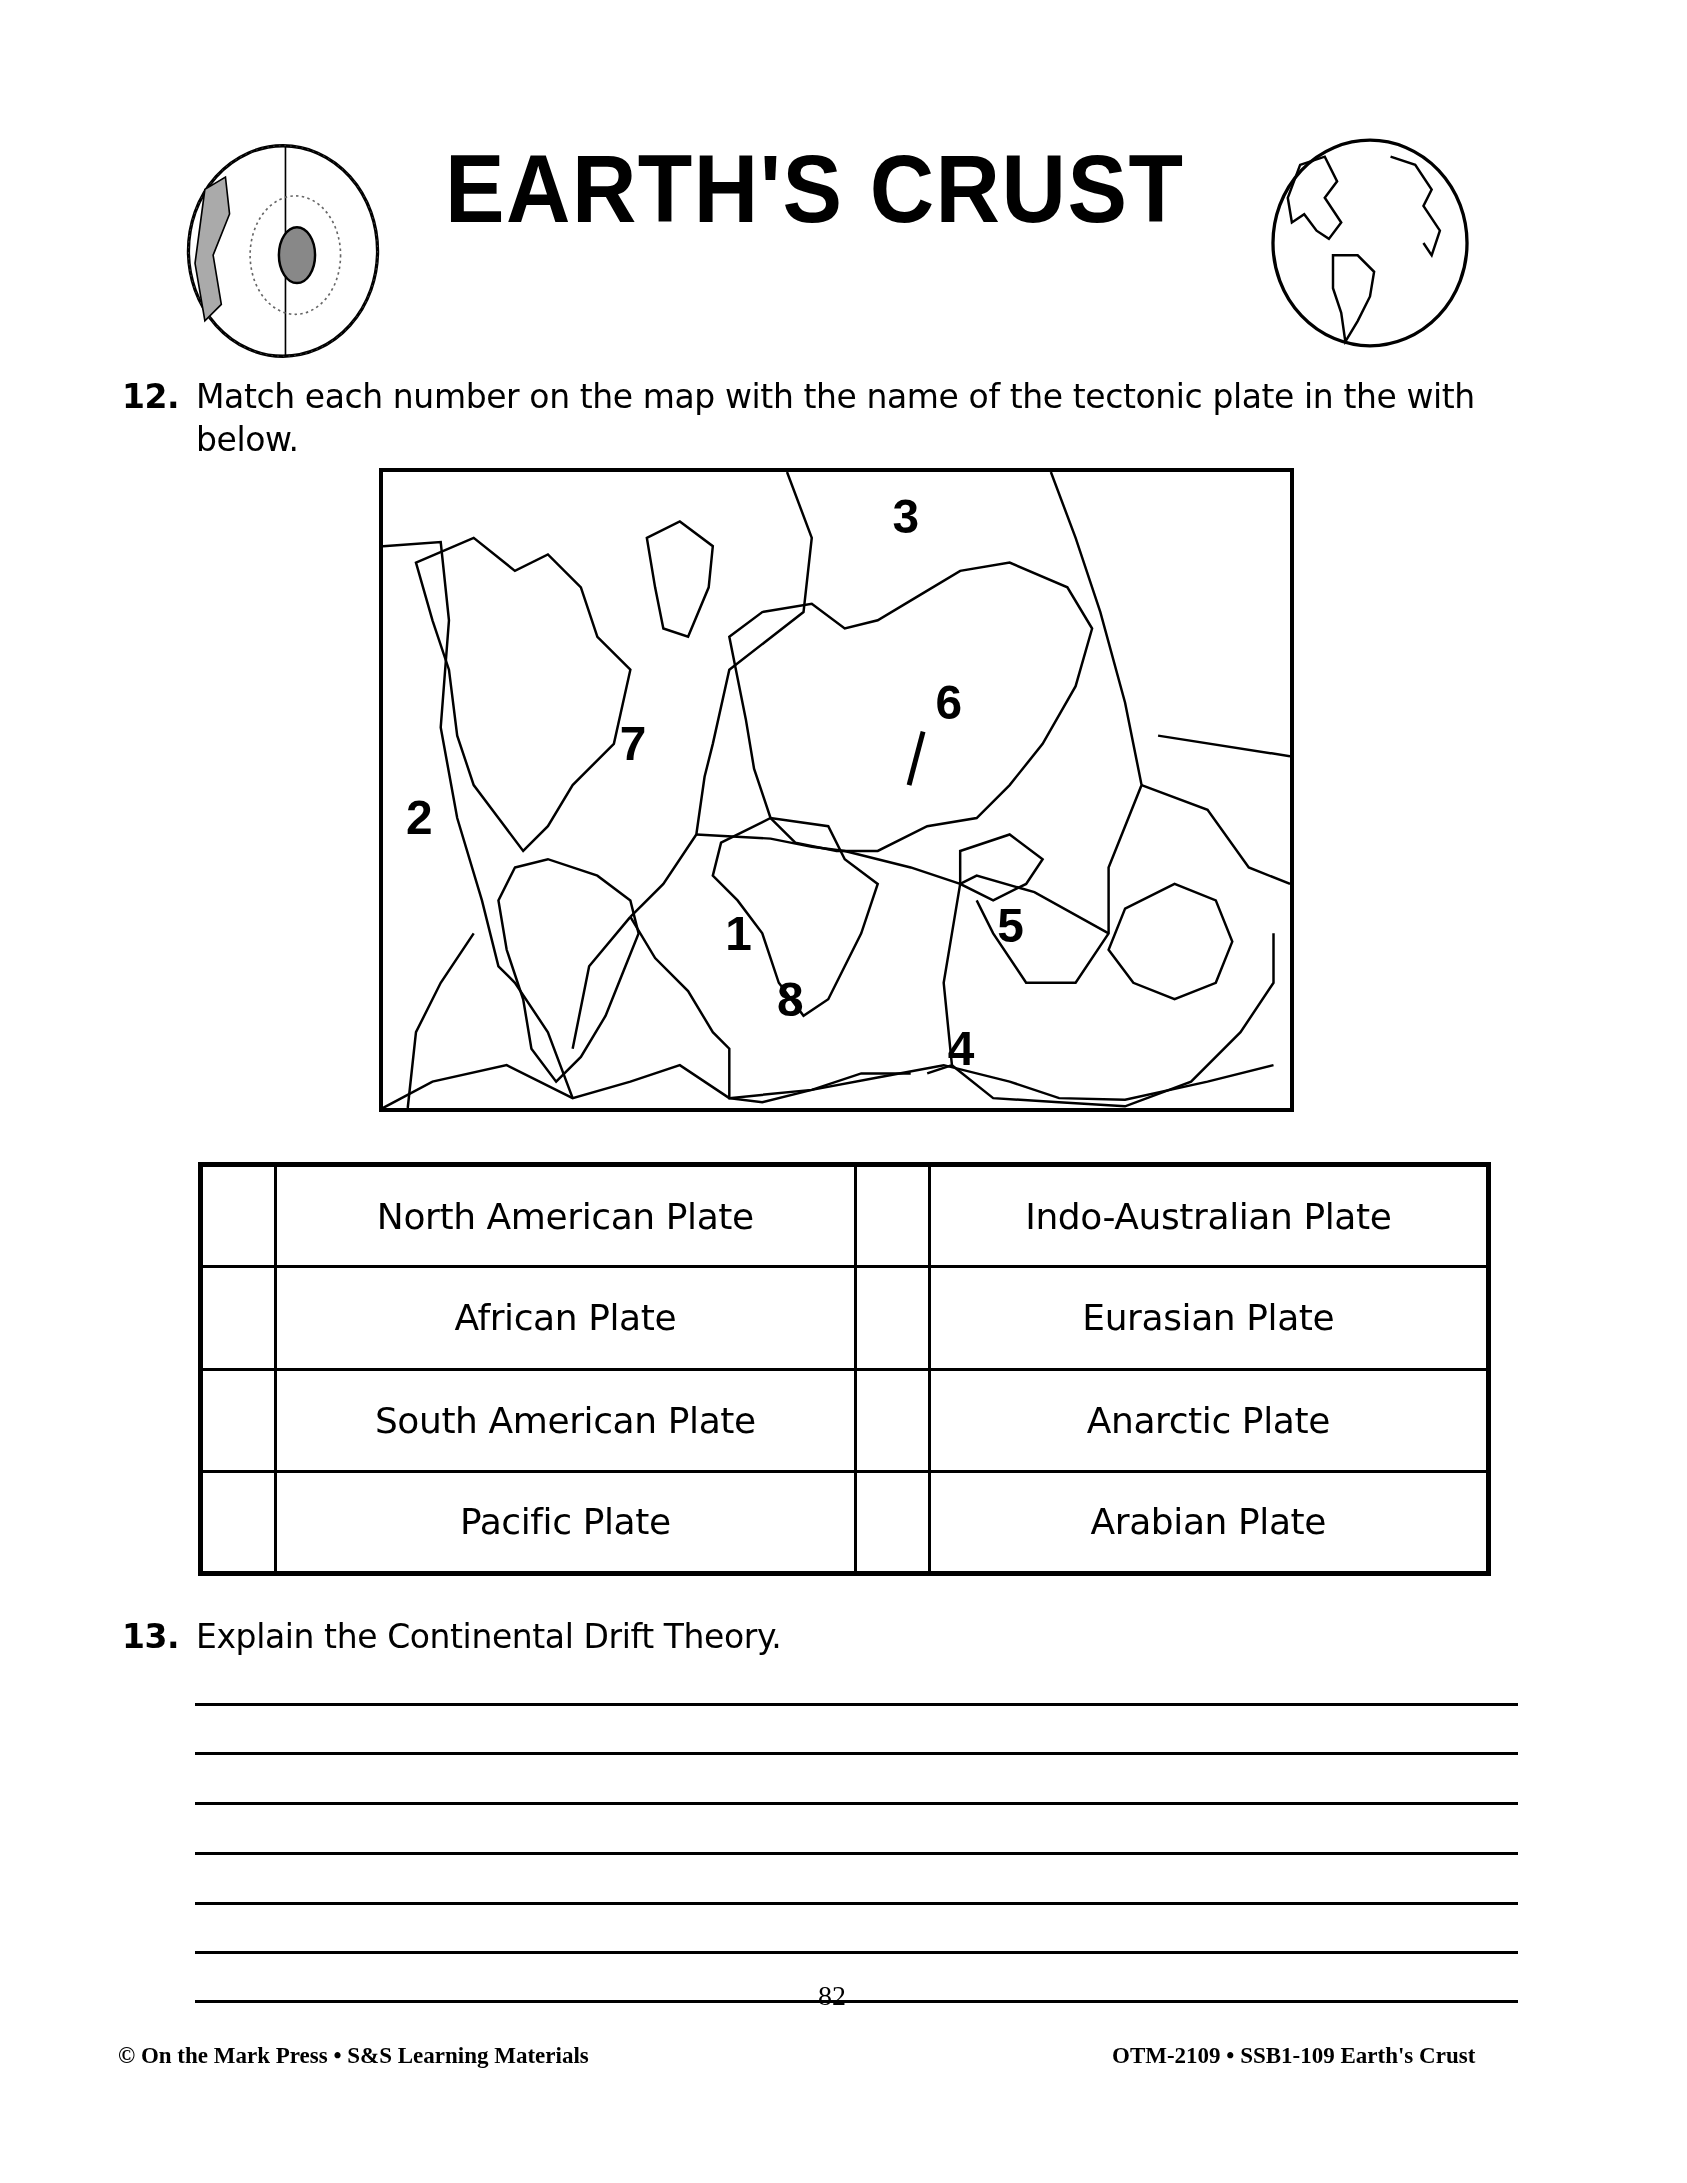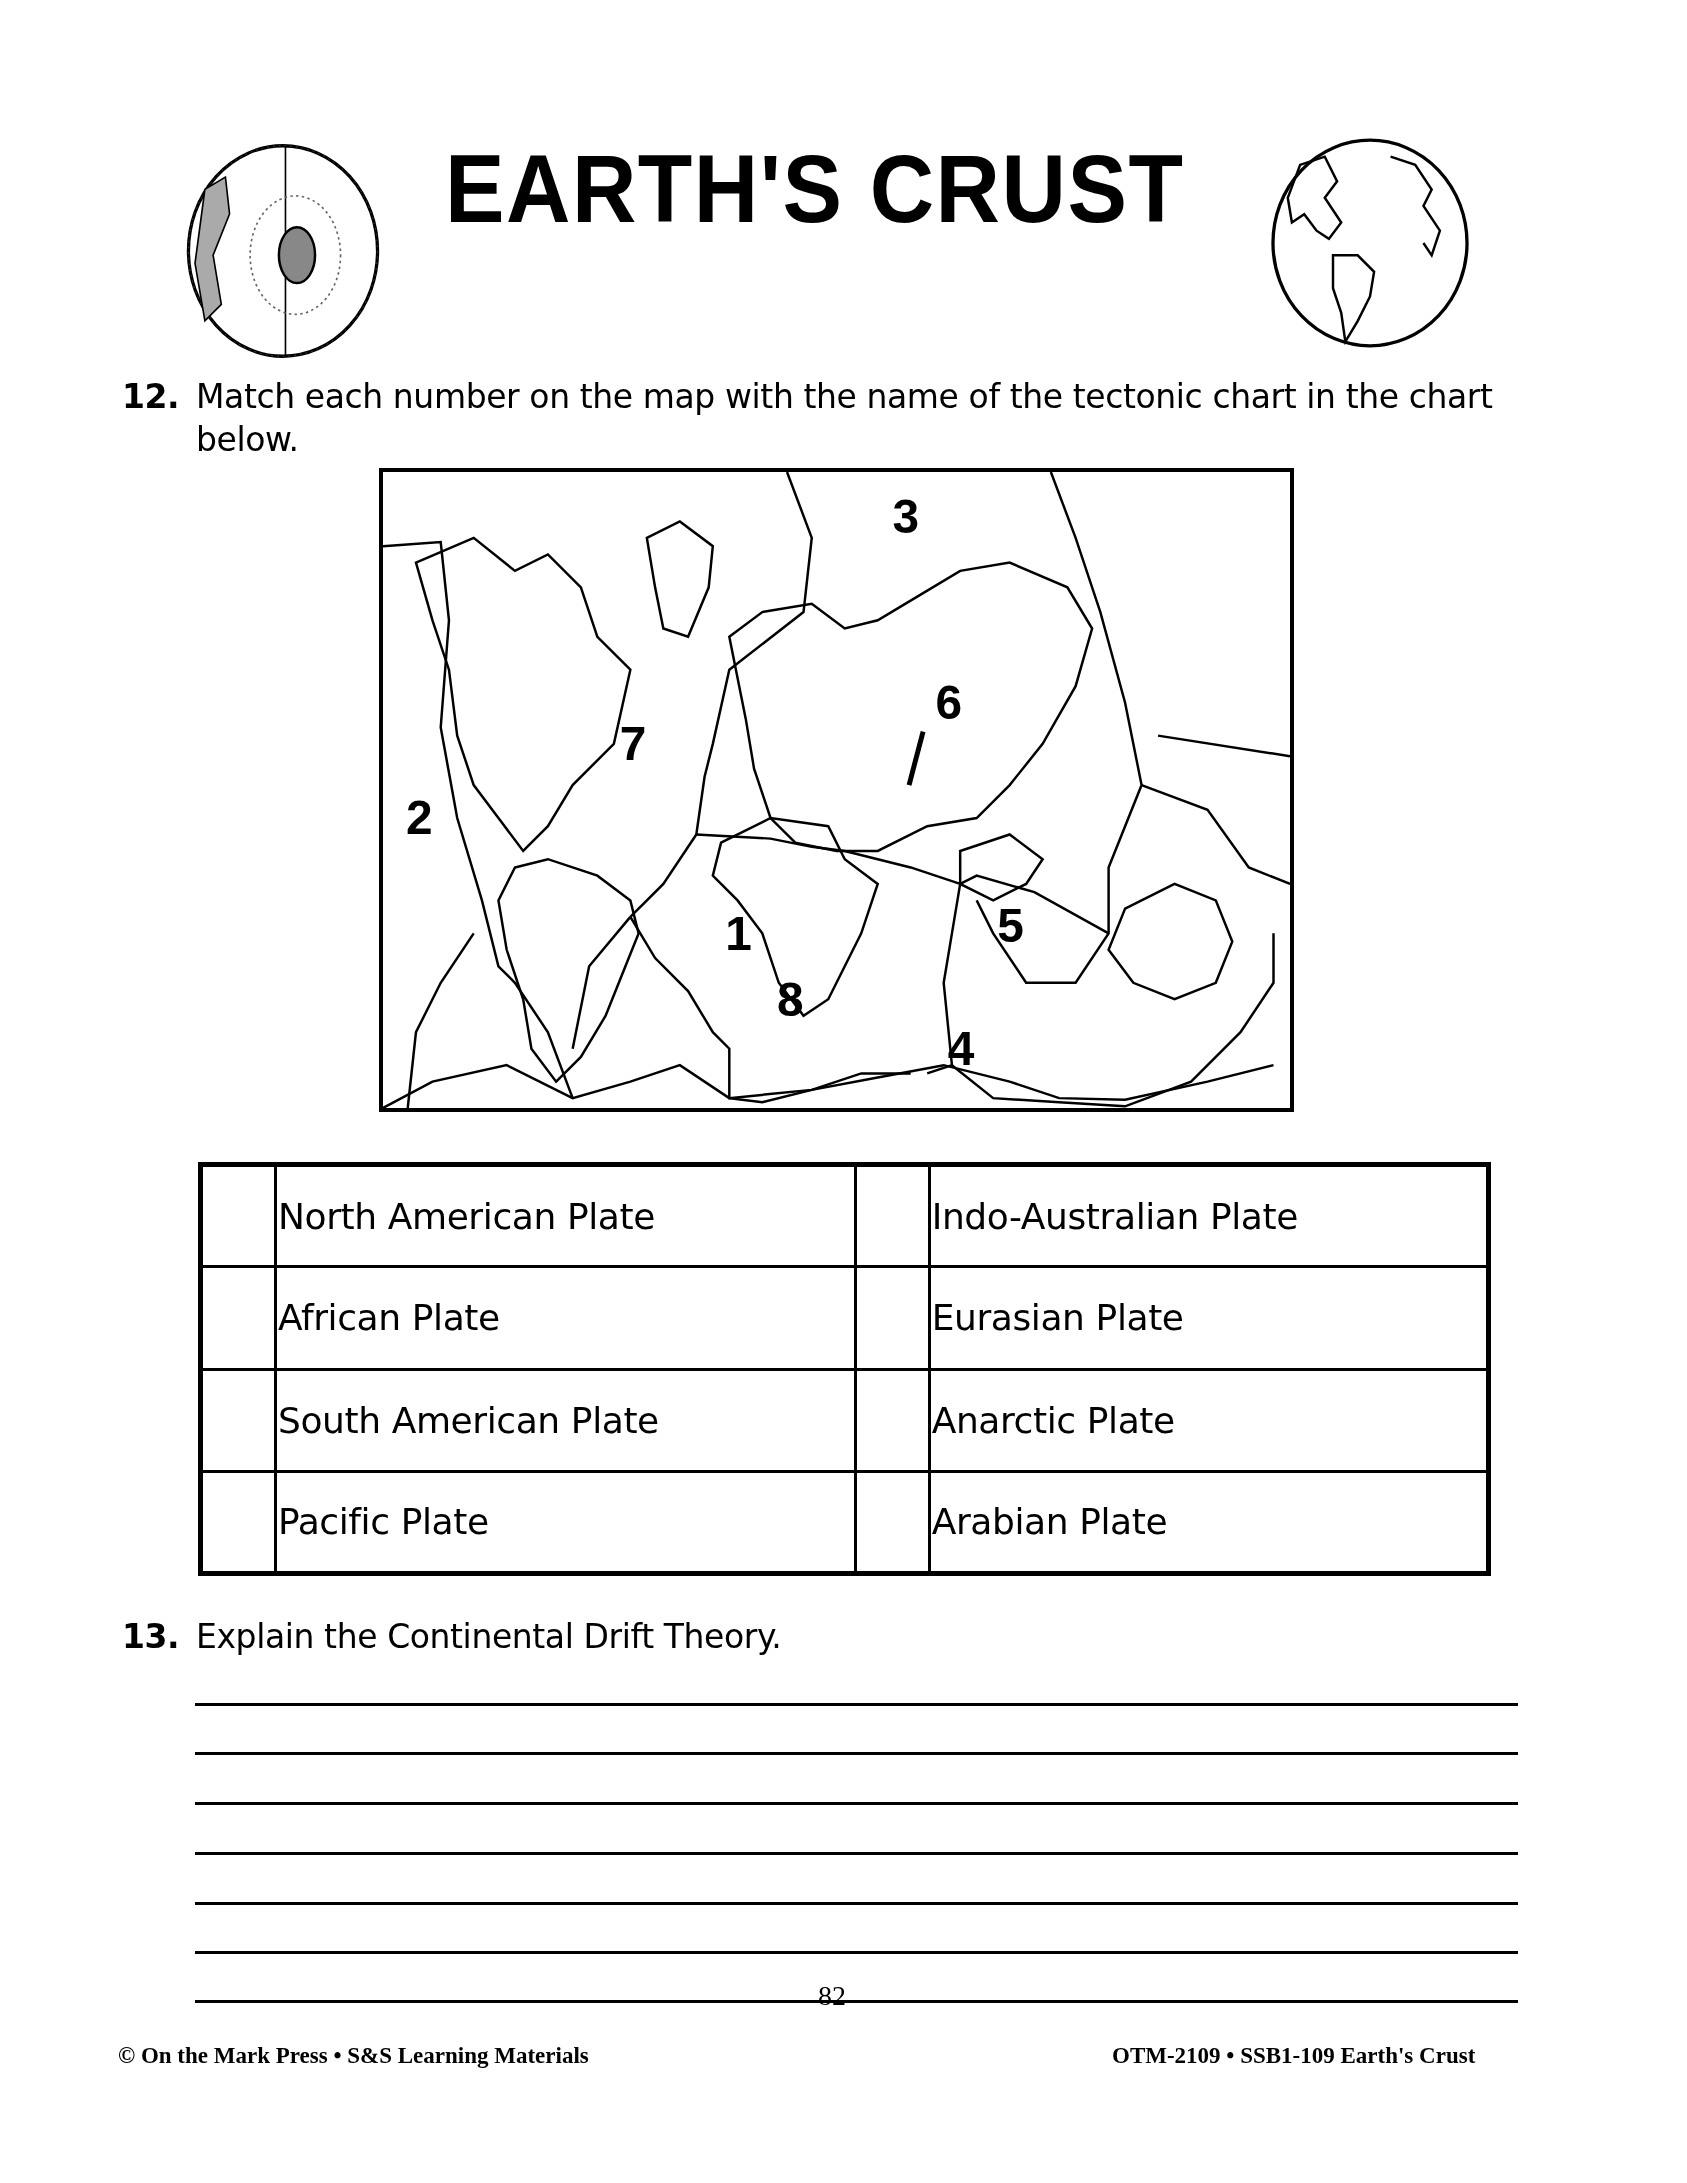--- a/index.html
+++ b/index.html
@@ -8,21 +8,21 @@
   .globe-left { position: absolute; left: 180px; top: 140px; }
   .globe-right { position: absolute; left: 1267px; top: 132px; }
   .q { position: absolute; font-size: 33px; line-height: 43px; letter-spacing: -0.4px; }
   .q .num { font-weight: bold; display: inline-block; width: 74px; }
   .q12 { left: 122px; top: 375px; width: 1434px; }
   .q12 .cont { padding-left: 74px; display: block; }
   .map-box { position: absolute; left: 379px; top: 468px; width: 915px; height: 644px; border: 4.1px solid #000; box-sizing: border-box; }
   .map-box svg { width: 100%; height: 100%; display: block; }
   .map-label { font-family: "Liberation Sans", sans-serif; font-weight: bold; font-size: 58px; }
   table.plates { position: absolute; left: 198px; top: 1162px; width: 1293px; height: 414px; border-collapse: collapse; border: 5px solid #000; }
-  table.plates td { border: 3.3px solid #000; font-size: 36px; text-align: left; letter-spacing: -0.4px; }
+  table.plates td { border: 3.3px solid #000; font-size: 36px; text-align: center; letter-spacing: -0.4px; }
   table.plates td.blank { width: 69px; }
   table.plates tr { height: 102px; }
   .q13 { left: 122px; top: 1615px; }
   .line { position: absolute; left: 195px; width: 1323px; height: 3.3px; background: #000; }
   .footer { position: absolute; top: 2043px; font-family: "Liberation Serif", serif; font-size: 23px; font-weight: bold; }
   .footer.center { font-weight: normal; font-size: 28px; top: 1980px; }
 </style>
 </head>
 <body>
 
@@ -42,21 +42,21 @@
 <div class="globe-right">
   <svg width="206" height="222" viewBox="0 0 250 270">
     <ellipse cx="125" cy="135" rx="118" ry="125" fill="#fff" stroke="#000" stroke-width="4"></ellipse>
     <path d="M40,40 L70,30 L85,60 L70,80 L90,110 L75,130 L60,120 L45,100 L30,110 L25,80 Z" fill="none" stroke="#000" stroke-width="3"></path>
     <path d="M80,150 L110,150 L130,170 L125,200 L110,230 L95,255 L90,220 L80,190 Z" fill="none" stroke="#000" stroke-width="3"></path>
     <path d="M150,30 L180,40 L200,70 L190,90 L210,120 L200,150 L190,135" fill="none" stroke="#000" stroke-width="3"></path>
   </svg>
 </div>
 
 <div class="q q12">
-  <span class="num">12.</span><span>Match each number on the map with the name of the tectonic chart in the chart</span>
+  <span class="num">12.</span><span>Match each number on the map with the name of the tectonic plate in the with</span>
   <span class="cont">below.</span>
 </div>
 
 <div class="map-box">
   <svg viewBox="0 0 1100 772" preserveAspectRatio="none">
     <g fill="none" stroke="#000" stroke-width="3">
 
       <path d="M0,90 L70,85 L80,180 L70,310 L90,420 L120,520 L140,600 L160,620 L200,680 L230,760"></path>
       <path d="M490,0 L520,80 L510,170 L420,240 L400,330 L390,370 L380,440 L340,500 L300,540"></path>
       <path d="M380,440 L470,445 L520,455 L560,460 L600,470 L640,480 L700,500"></path>

